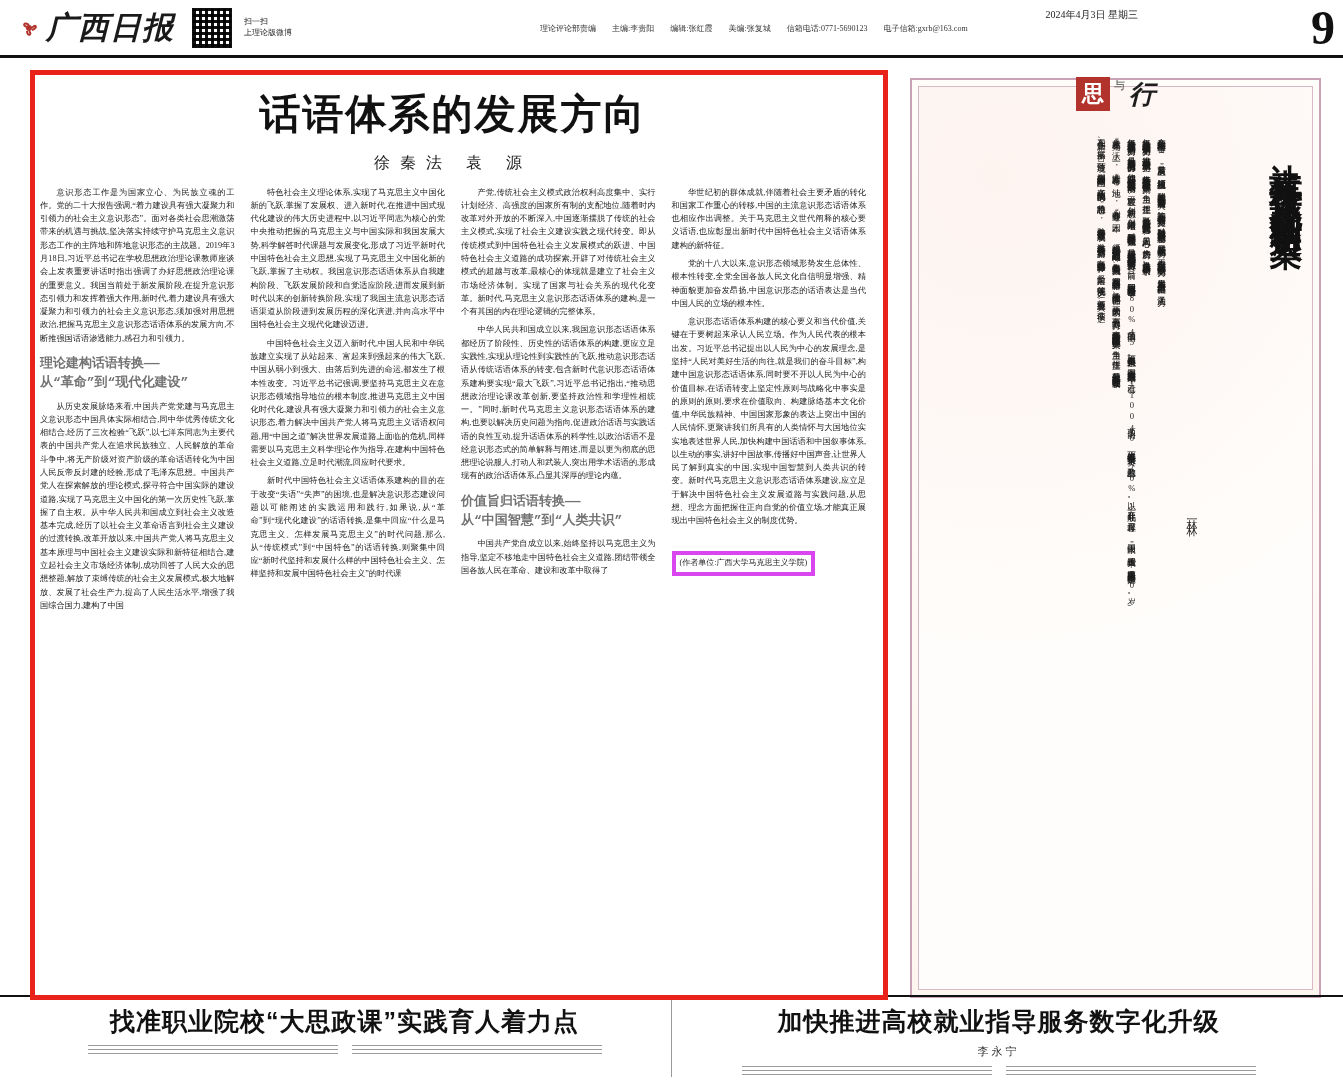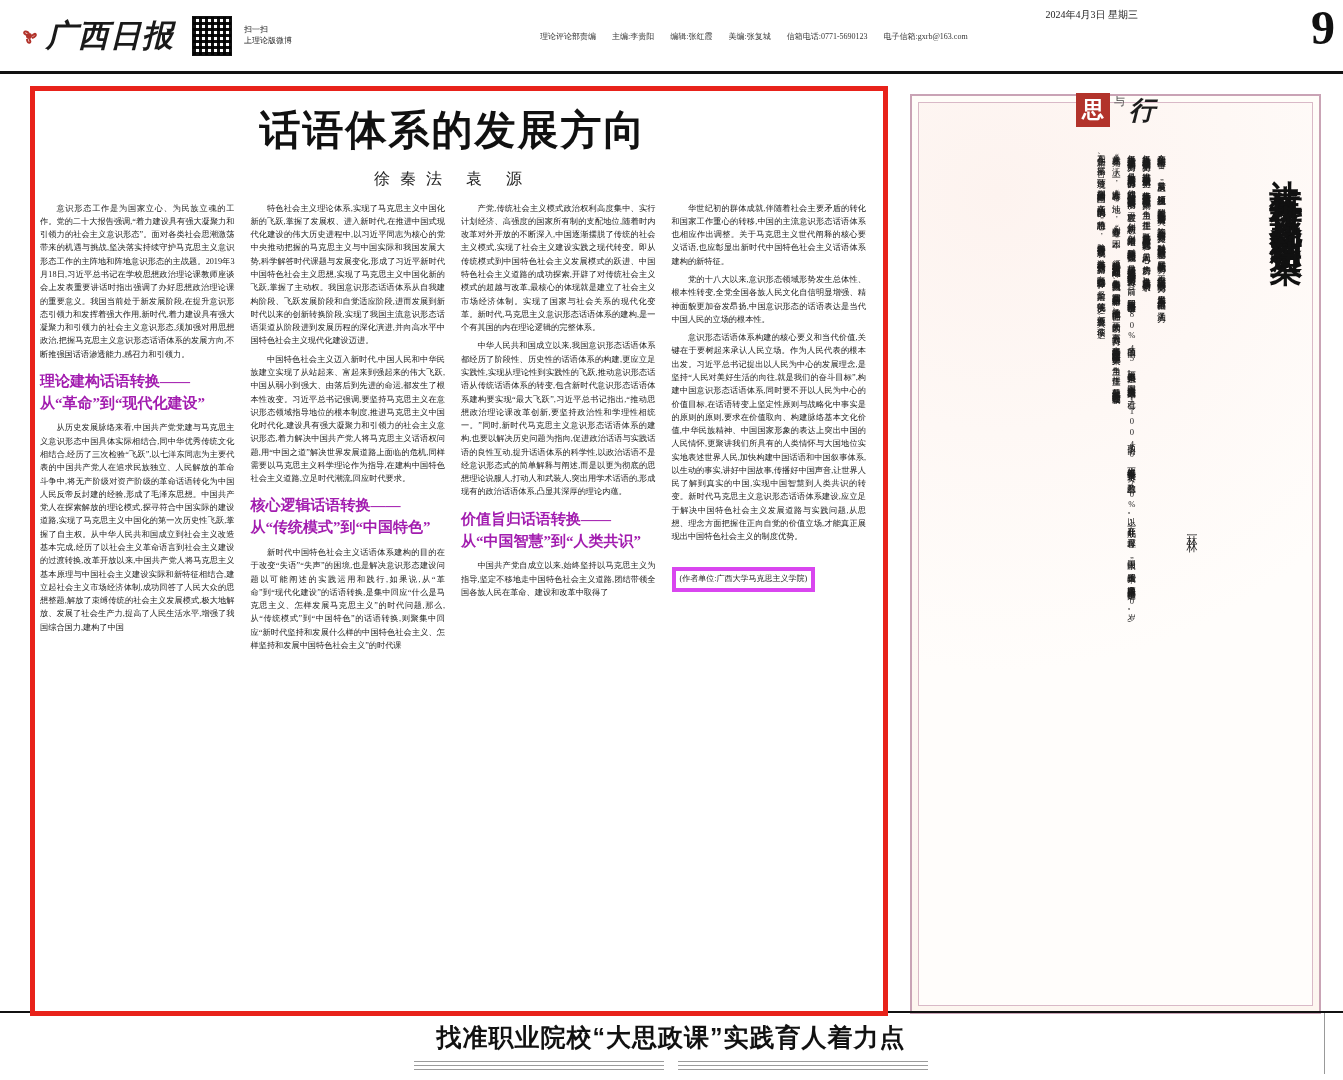--- a/index.html
+++ b/index.html
@@ -12,21 +12,21 @@
     height: 1080px;
     font-family: "Liberation Serif", serif;
     color: #111;
     overflow: hidden;
     position: relative;
   }
 
   
   .masthead {
     position: relative;
-    height: 74px;
+    height: 58px;
     border-bottom: 3px solid #111;
     display: flex;
     align-items: center;
     padding: 0 10px;
     box-sizing: border-box;
   }
   .logo-wrap {
     display: flex;
     align-items: center;
     gap: 6px;
@@ -169,26 +169,26 @@
     line-height: 1.62;
     text-align: justify;
     color: #1b1b1b;
   }
   .acol p {
     margin: 0 0 5px 0;
     text-indent: 2em;
   }
   .subhead {
     font-weight: bold;
-    font-size: 15px;
+    font-size: 13px;
     line-height: 1.45;
     margin: 10px 0 7px 0;
     text-indent: 0;
-    font-family: Liberation Serif, serif;
-    color: #a21caf;
+    font-family: Liberation Mono, monospace;
+    color: #737373;
   }
   .signature {
     border: 4px solid #d946ef;
     display: inline-block;
     padding: 2px 4px;
     font-size: 8px;
     margin-top: 18px;
   }
 
   
@@ -285,21 +285,20 @@
   
   .bottom-row {
     position: absolute;
     left: 0; right: 0;
     bottom: 0;
     height: 82px;
     display: flex;
     padding: 0 18px;
     box-sizing: border-box;
     border-top: 2px solid #111;
-    flex-direction: column;
   }
   .bh {
     flex: 1;
     text-align: center;
     padding-top: 8px;
   }
   .bh.left { border-right: 1px solid #999; }
   .bh-title {
     font-size: 25px;
     font-weight: bold;
@@ -384,22 +383,20 @@
         <div class="acol">
           <p>意识形态工作是为国家立心、为民族立魂的工作。党的二十大报告强调,“着力建设具有强大凝聚力和引领力的社会主义意识形态”。面对各类社会思潮激荡带来的机遇与挑战,坚决落实持续守护马克思主义意识形态工作的主阵地和阵地意识形态的主战题。2019年3月18日,习近平总书记在学校思想政治理论课教师座谈会上发表重要讲话时指出强调了办好思想政治理论课的重要意义。我国当前处于新发展阶段,在提升意识形态引领力和发挥着强大作用,新时代,着力建设具有强大凝聚力和引领力的社会主义意识形态,须加强对用思想政治,把握马克思主义意识形态话语体系的发展方向,不断推强国话语渗透能力,感召力和引领力。</p>
           <div class="subhead" style="white-space:pre-line">理论建构话语转换——
 从“革命”到“现代化建设”</div>
           <p>从历史发展脉络来看,中国共产党党建与马克思主义意识形态中国具体实际相结合,同中华优秀传统文化相结合,经历了三次检验“飞跃”,以七洋东同志为主要代表的中国共产党人在追求民族独立、人民解放的革命斗争中,将无产阶级对资产阶级的革命话语转化为中国人民反帝反封建的经验,形成了毛泽东思想。中国共产党人在探索解放的理论模式,探寻符合中国实际的建设道路,实现了马克思主义中国化的第一次历史性飞跃,掌握了自主权。从中华人民共和国成立到社会主义改造基本完成,经历了以社会主义革命语言到社会主义建设的过渡转换,改革开放以来,中国共产党人将马克思主义基本原理与中国社会主义建设实际和新特征相结合,建立起社会主义市场经济体制,成功回答了人民大众的思想整题,解放了束缚传统的社会主义发展模式,极大地解放、发展了社会生产力,提高了人民生活水平,增强了我国综合国力,建构了中国</p>
         </div>
 
         <div class="acol">
           <p>特色社会主义理论体系,实现了马克思主义中国化新的飞跃,掌握了发展权、进入新时代,在推进中国式现代化建设的伟大历史进程中,以习近平同志为核心的党中央推动把握的马克思主义与中国实际和我国发展大势,科学解答时代课题与发展变化,形成了习近平新时代中国特色社会主义思想,实现了马克思主义中国化新的飞跃,掌握了主动权。我国意识形态话语体系从自我建构阶段、飞跃发展阶段和自觉适应阶段,进而发展到新时代以来的创新转换阶段,实现了我国主流意识形态话语渠道从阶段进到发展历程的深化演进,并向高水平中国特色社会主义现代化建设迈进。</p>
           <p>中国特色社会主义迈入新时代,中国人民和中华民族建立实现了从站起来、富起来到强起来的伟大飞跃,中国从弱小到强大、由落后到先进的命运,都发生了根本性改变。习近平总书记强调,要坚持马克思主义在意识形态领域指导地位的根本制度,推进马克思主义中国化时代化,建设具有强大凝聚力和引领力的社会主义意识形态,着力解决中国共产党人将马克思主义话语权问题,用“中国之道”解决世界发展道路上面临的危机,同样需要以马克思主义科学理论作为指导,在建构中国特色社会主义道路,立足时代潮流,回应时代要求。</p>
-          <div class="subhead" style="white-space:pre-line">核心逻辑话语转换——
-从“传统模式”到“中国特色”</div>
           <p>新时代中国特色社会主义话语体系建构的目的在于改变“失语”“失声”的困境,也是解决意识形态建设问题以可能阐述的实践运用和践行,如果说,从“革命”到“现代化建设”的话语转换,是集中回应“什么是马克思主义、怎样发展马克思主义”的时代问题,那么,从“传统模式”到“中国特色”的话语转换,则聚集中回应“新时代坚持和发展什么样的中国特色社会主义、怎样坚持和发展中国特色社会主义”的时代课</p>
         </div>
 
         <div class="acol">
           <p>产党,传统社会主义模式政治权利高度集中、实行计划经济、高强度的国家所有制的支配地位,随着时内改革对外开放的不断深入,中国逐渐摆脱了传统的社会主义模式,实现了社会主义建设实践之现代转变。即从传统模式到中国特色社会主义发展模式的跃进、中国特色社会主义道路的成功探索,开辟了对传统社会主义模式的超越与改革,最核心的体现就是建立了社会主义市场经济体制。实现了国家与社会关系的现代化变革。新时代,马克思主义意识形态话语体系的建构,是一个有其国的内在理论逻辑的完整体系。</p>
           <p>中华人民共和国成立以来,我国意识形态话语体系都经历了阶段性、历史性的话语体系的构建,更应立足实践性,实现从理论性到实践性的飞跃,推动意识形态话语从传统话语体系的转变,包含新时代意识形态话语体系建构要实现“最大飞跃”,习近平总书记指出,“推动思想政治理论课改革创新,要坚持政治性和学理性相统一。”同时,新时代马克思主义意识形态话语体系的建构,也要以解决历史问题为指向,促进政治话语与实践话语的良性互动,提升话语体系的科学性,以政治话语不是经意识形态式的简单解释与阐述,而是以更为彻底的思想理论说服人,打动人和武装人,突出用学术话语的,形成现有的政治话语体系,凸显其深厚的理论内蕴。</p>
           <div class="subhead" style="white-space:pre-line">价值旨归话语转换——
 从“中国智慧”到“人类共识”</div>
           <p>中国共产党自成立以来,始终坚持以马克思主义为指导,坚定不移地走中国特色社会主义道路,团结带领全国各族人民在革命、建设和改革中取得了</p>
         </div>

